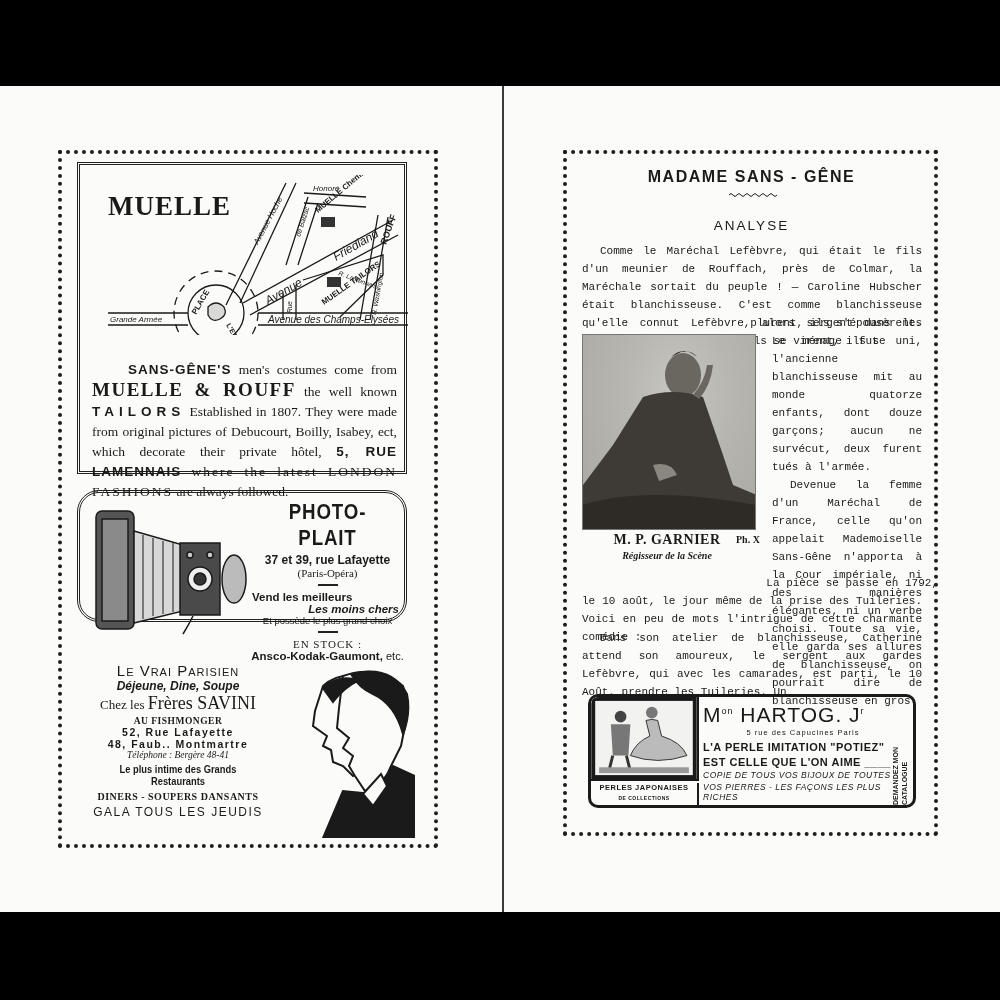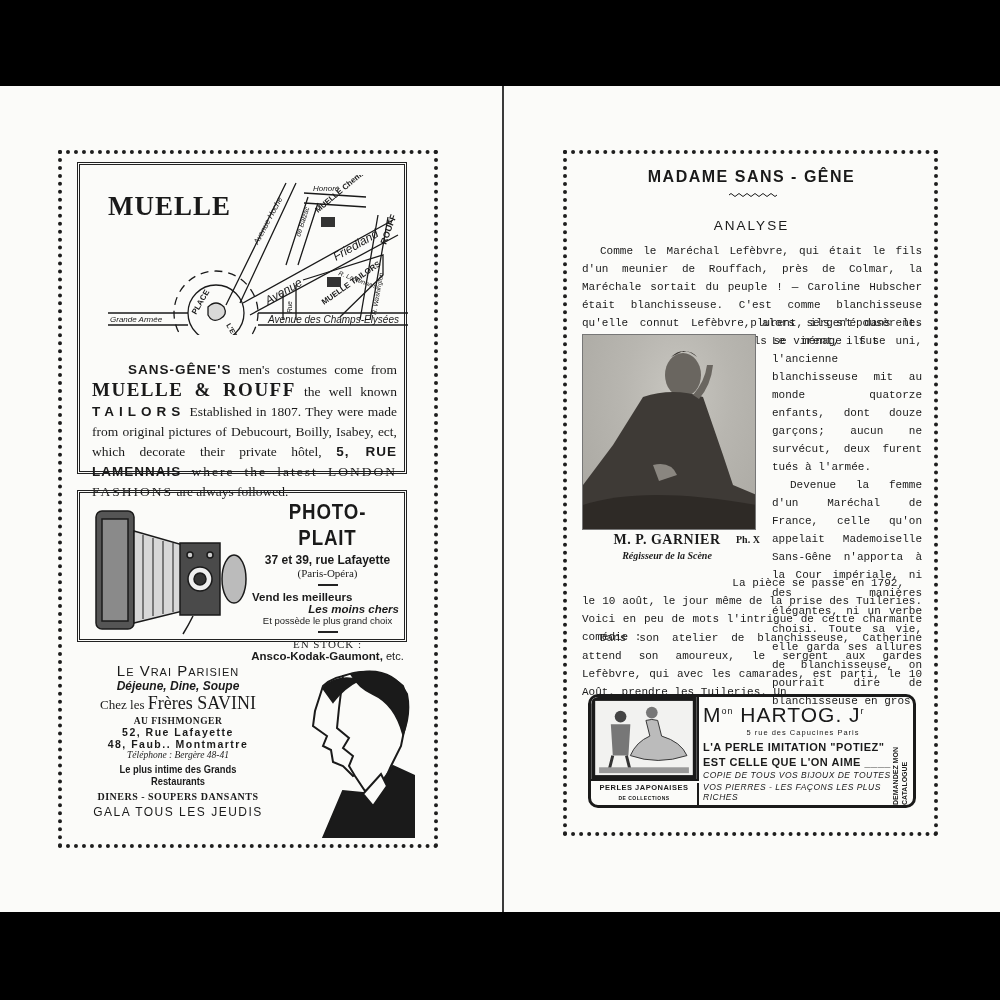--- a/index.html
+++ b/index.html
@@ -23,21 +23,21 @@
   .mr-box { left: 77px; top: 76px; width: 330px; height: 312px; }
   .mr-brand { position: absolute; left: 28px; top: 22px; font-family: "Liberation Serif", serif; font-weight: bold; font-size: 27px; line-height: 38px; letter-spacing: 1px; }
   .mr-map { position: absolute; left: 28px; top: 10px; width: 300px; height: 160px; }
   .mr-text { position: absolute; left: 12px; top: 195px; width: 305px; font-size: 13.5px; line-height: 20px; text-align: justify; }
   .mr-text .sans { font-family: "Liberation Sans", sans-serif; font-weight: bold; letter-spacing: 1px; }
   .mr-text .big { font-family: "Liberation Serif", serif; font-weight: bold; font-size: 19px; letter-spacing: 1.5px; }
   .mr-text .spaced { font-family: "Liberation Sans", sans-serif; font-weight: bold; letter-spacing: 5px; }
   .mr-text .wide { letter-spacing: 2px; }
 
   
-  .pp-box { left: 77px; top: 404px; width: 330px; height: 152px; }
+  .pp-box { left: 77px; top: 404px; width: 330px; height: 132px; border-radius: 22px; }
   .pp-camera { position: absolute; left: 8px; top: 8px; width: 160px; height: 135px; }
   .pp-info { position: absolute; left: 170px; top: 6px; width: 155px; text-align: center; }
   .pp-title { font-family: "Liberation Sans", sans-serif; font-weight: bold; font-size: 22px; letter-spacing: 1px; transform: scaleX(0.85); }
   .pp-addr { font-family: "Liberation Sans", sans-serif; font-weight: bold; font-size: 12px; margin-top: 2px; }
   .pp-sub { font-size: 11px; }
   .pp-rule { width: 20px; height: 2px; background: #222; margin: 5px auto; }
   .pp-line1 { font-family: "Liberation Sans", sans-serif; font-weight: bold; font-size: 11.5px; text-align: left; padding-left: 2px; }
   .pp-line2 { font-family: "Liberation Sans", sans-serif; font-style: italic; font-weight: bold; font-size: 11.5px; text-align: right; padding-right: 6px; }
   .pp-line3 { font-family: "Liberation Sans", sans-serif; font-size: 9.5px; }
   .pp-stock { font-size: 11px; letter-spacing: 1px; }
@@ -66,21 +66,21 @@
   .para { position: absolute; font-size: 11px; line-height: 18px; text-align: justify; font-family: Liberation Mono, monospace; }
   .p1 { left: 78px; top: 156px; width: 340px; text-indent: 18px; }
   .p1-end { left: 78px; top: 228px; width: 340px; text-align: right; }
   .p-side { left: 268px; top: 246px; width: 150px; text-align: justify; }
   .p-side .ind { text-indent: 18px; display: block; }
   .photo { position: absolute; left: 78px; top: 248px; width: 174px; height: 196px; border: 1px solid #777; background: radial-gradient(ellipse at 55% 30%, #c8c6c0 0%, #b8b6b0 40%, #a8a6a0 100%); overflow: hidden; }
   .photo-figure { position: absolute; left: 0; top: 0; width: 174px; height: 196px; }
   .cap-name { position: absolute; left: 88px; top: 446px; width: 150px; text-align: center; font-weight: bold; font-size: 14px; letter-spacing: 0.5px; }
   .cap-ph { position: absolute; left: 232px; top: 448px; font-size: 10px; font-weight: bold; }
   .cap-role { position: absolute; left: 88px; top: 464px; width: 150px; text-align: center; font-style: italic; font-weight: bold; font-size: 10px; }
-  .p2-head { left: 60px; top: 488px; width: 340px; text-align: right; }
+  .p2-head { left: 94px; top: 488px; width: 340px; text-align: right; }
   .p2 { left: 78px; top: 506px; width: 340px; }
   .p3 { left: 78px; top: 543px; width: 340px; text-indent: 18px; }
 
   
   .ht-box { position: absolute; left: 84px; top: 608px; width: 328px; height: 114px; border: 3px solid #1a1a1a; border-radius: 10px; overflow: hidden; }
   .ht-img { position: absolute; left: 0; top: 0; width: 108px; height: 84px; background: #fff; border-right: 2px solid #1a1a1a; border-bottom: 2px solid #1a1a1a; }
   .ht-perles { position: absolute; left: 0; top: 86px; width: 108px; text-align: center; font-family: "Liberation Sans", sans-serif; font-size: 7.5px; font-weight: bold; letter-spacing: 0.5px; line-height: 10px; border-right: 2px solid #1a1a1a; height: 26px; }
   .ht-perles small { font-size: 5px; display: block; }
   .ht-right { position: absolute; left: 112px; top: 2px; width: 200px; }
   .ht-name { font-family: "Liberation Sans", sans-serif; font-size: 21px; letter-spacing: 1px; line-height: 24px; }

